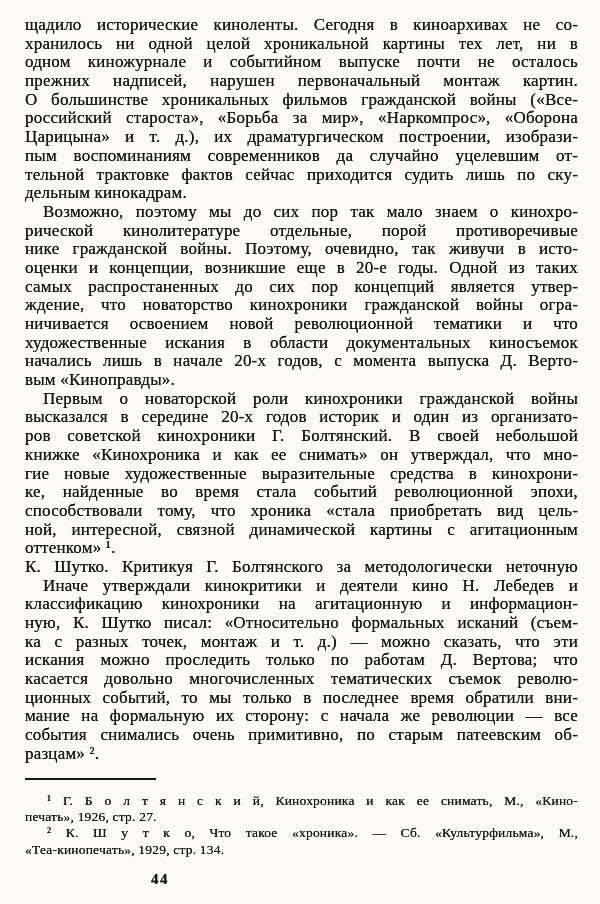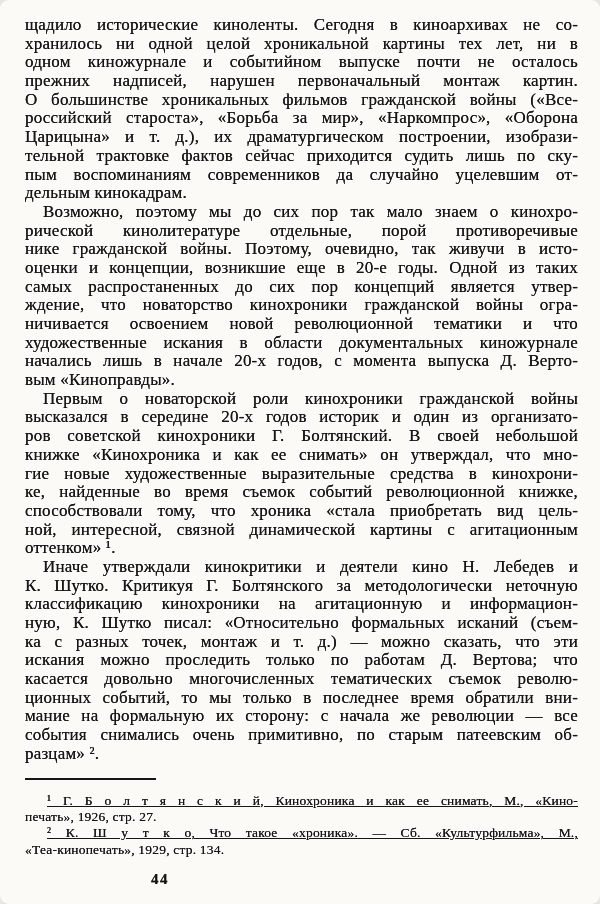--- a/index.html
+++ b/index.html
@@ -6,21 +6,20 @@
   body { background: #e8e6e0; }
   .page {
     position: relative;
     width: 600px;
     height: 904px;
     margin: 0 auto;
     background: var(--paper, #fbfaf6);
     color: var(--ink, #151515);
     font-family: "Liberation Serif", "DejaVu Serif", serif;
     overflow: hidden;
-    border-radius: 9px;
   }
   .text-block {
     position: absolute;
     left: 25px;
     top: 16px;
     width: 553px;
   }
   .para { margin: 0; padding: 0; }
   .line {
     height: 18.7px;
@@ -42,21 +41,21 @@
     background: var(--ink, #1a1a1a);
     margin: 14px 0 0 0;
   }
   .footnotes { margin-top: 13px; }
   .footnotes .line {
     height: 16.4px;
     line-height: 16.4px;
     font-size: 13.5px;
     letter-spacing: 0.2px;
   }
-  .footnotes .line.first { padding-left: 22px; text-decoration: underline; }
+  .footnotes .line.first { padding-left: 22px; }
   .page-number {
     position: absolute;
     left: 151px;
     top: 871px;
     font-size: 15px;
     font-weight: bold;
     letter-spacing: 1.5px;
     text-shadow: 0 0 0.45px rgba(15,15,15,0.9);
   }
 </style>
@@ -67,50 +66,50 @@
   <div class="text-block">
 
   <div class="para">
         <div class="line just">щадило исторические киноленты. Сегодня в киноархивах не со-</div>
         <div class="line just">хранилось ни одной целой хроникальной картины тех лет, ни в</div>
         <div class="line just">одном киножурнале и событийном выпуске почти не осталось</div>
         <div class="line just">прежних надписей, нарушен первоначальный монтаж картин.</div>
         <div class="line just">О большинстве хроникальных фильмов гражданской войны («Все-</div>
         <div class="line just">российский староста», «Борьба за мир», «Наркомпрос», «Оборона</div>
         <div class="line just">Царицына» и т. д.), их драматургическом построении, изобрази-</div>
+        <div class="line just">пым воспоминаниям современников да случайно уцелевшим от-</div>
         <div class="line just">тельной трактовке фактов сейчас приходится судить лишь по ску-</div>
-        <div class="line just">пым воспоминаниям современников да случайно уцелевшим от-</div>
         <div class="line">дельным кинокадрам.</div>
       </div>
       <div class="para">
         <div class="line just first">Возможно, поэтому мы до сих пор так мало знаем о кинохро-</div>
         <div class="line just">рической кинолитературе отдельные, порой противоречивые</div>
         <div class="line just">нике гражданской войны. Поэтому, очевидно, так живучи в исто-</div>
         <div class="line just">оценки и концепции, возникшие еще в 20-е годы. Одной из таких</div>
         <div class="line just">самых распростаненных до сих пор концепций является утвер-</div>
         <div class="line just">ждение, что новаторство кинохроники гражданской войны огра-</div>
         <div class="line just">ничивается освоением новой революционной тематики и что</div>
-        <div class="line just">художественные искания в области документальных киножурнале</div>
+        <div class="line just">художественные искания в области документальных киносъемок</div>
         <div class="line just">начались лишь в начале 20-х годов, с момента выпуска Д. Верто-</div>
         <div class="line">вым «Киноправды».</div>
       </div>
       <div class="para">
         <div class="line just first">Первым о новаторской роли кинохроники гражданской войны</div>
         <div class="line just">высказался в середине 20-х годов историк и один из организато-</div>
         <div class="line just">ров советской кинохроники Г. Болтянский. В своей небольшой</div>
         <div class="line just">книжке «Кинохроника и как ее снимать» он утверждал, что мно-</div>
         <div class="line just">гие новые художественные выразительные средства в кинохрони-</div>
-        <div class="line just">ке, найденные во время съемок событий революционной книжке,</div>
+        <div class="line just">ке, найденные во время стала событий революционной эпохи,</div>
         <div class="line just">способствовали тому, что хроника «стала приобретать вид цель-</div>
         <div class="line just">ной, интересной, связной динамической картины с агитационным</div>
         <div class="line">оттенком» ¹.</div>
       </div>
       <div class="para">
+        <div class="line just">К. Шутко. Критикуя Г. Болтянского за методологически неточную</div>
         <div class="line just first">Иначе утверждали кинокритики и деятели кино Н. Лебедев и</div>
-        <div class="line just">К. Шутко. Критикуя Г. Болтянского за методологически неточную</div>
         <div class="line just">классификацию кинохроники на агитационную и информацион-</div>
         <div class="line just">ную, К. Шутко писал: «Относительно формальных исканий (съем-</div>
         <div class="line just">ка с разных точек, монтаж и т. д.) — можно сказать, что эти</div>
         <div class="line just">искания можно проследить только по работам Д. Вертова; что</div>
         <div class="line just">касается довольно многочисленных тематических съемок револю-</div>
         <div class="line just">ционных событий, то мы только в последнее время обратили вни-</div>
         <div class="line just">мание на формальную их сторону: с начала же революции — все</div>
         <div class="line just">события снимались очень примитивно, по старым патеевским об-</div>
         <div class="line">разцам» ².</div>
       </div>

